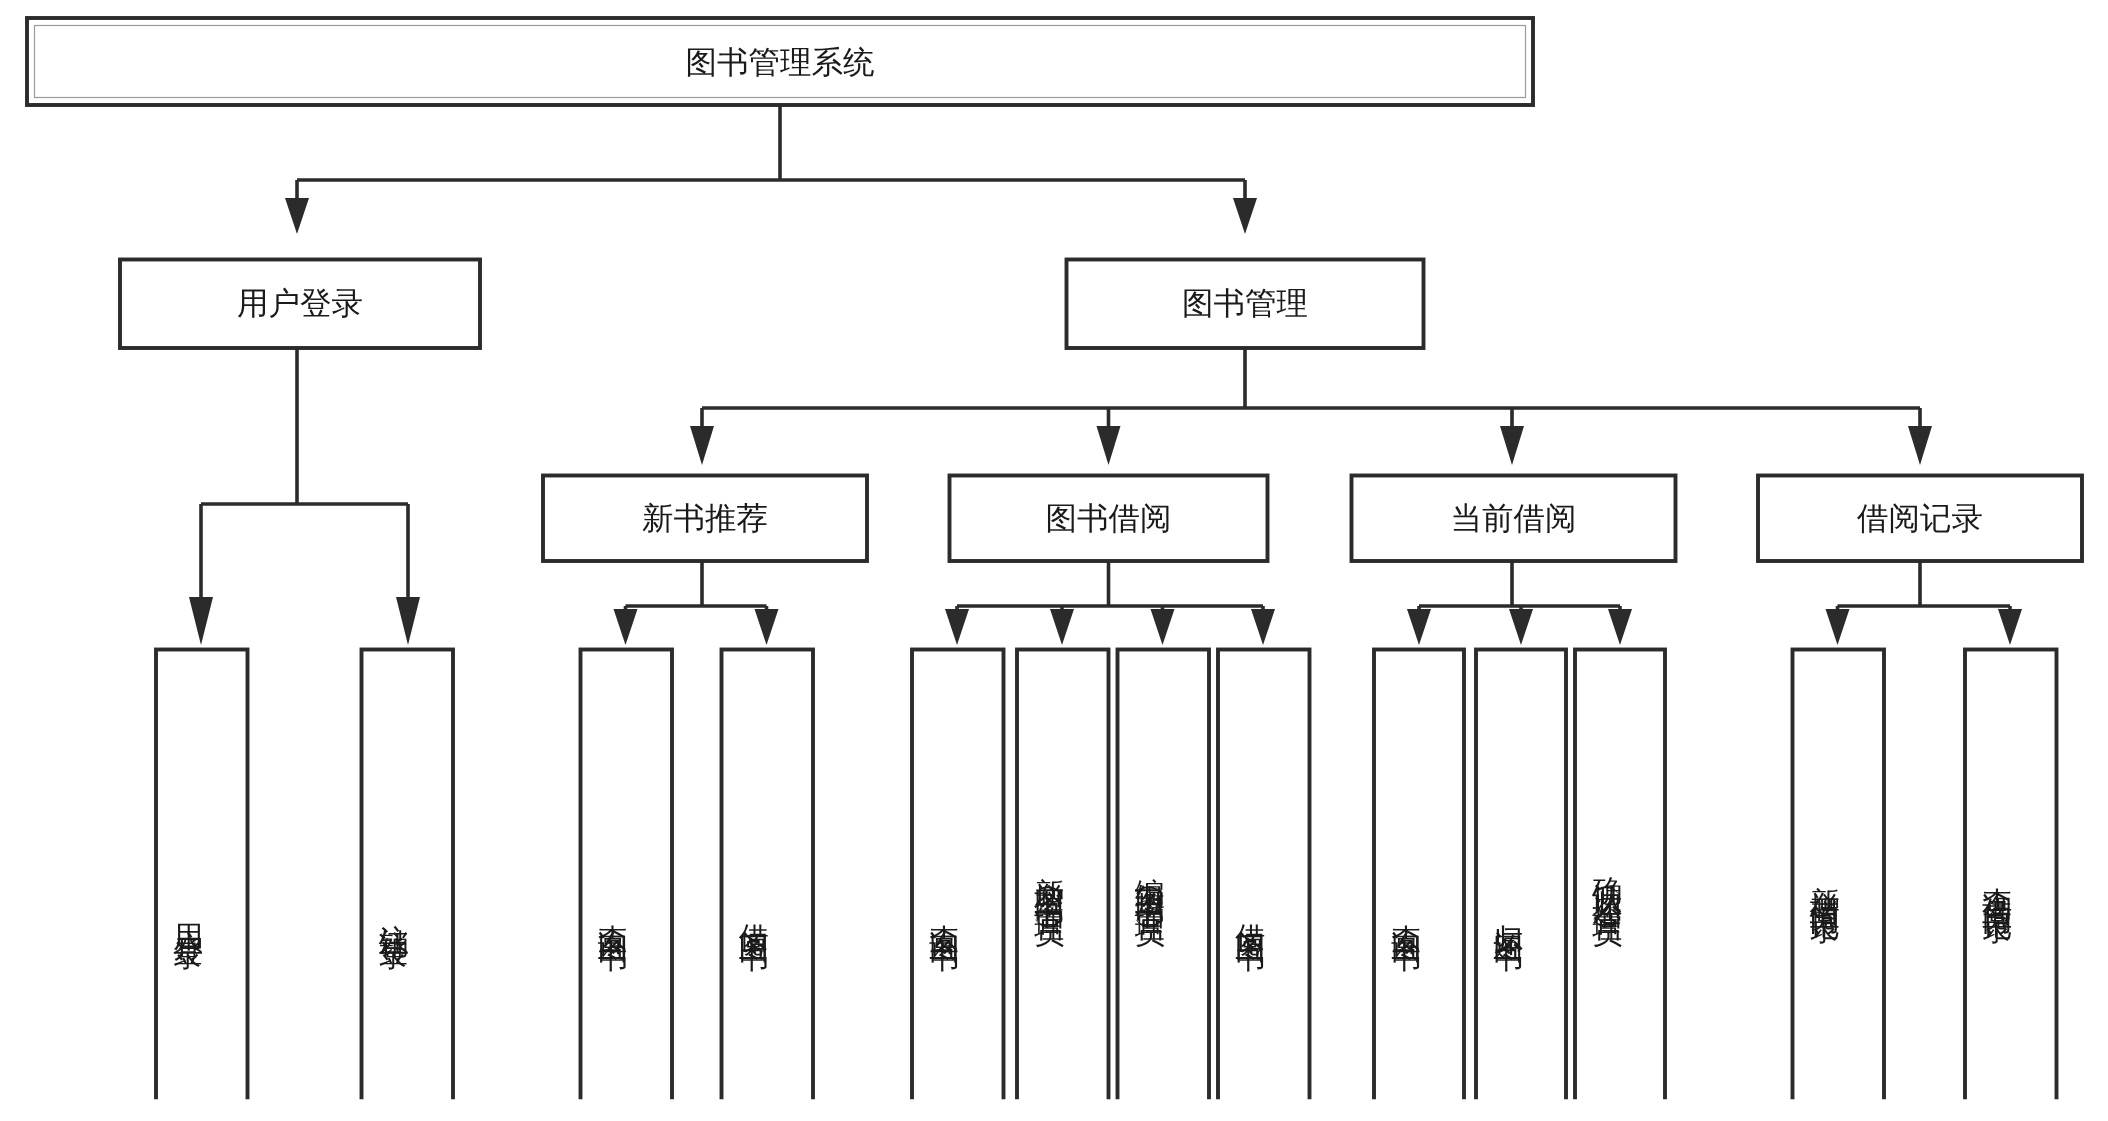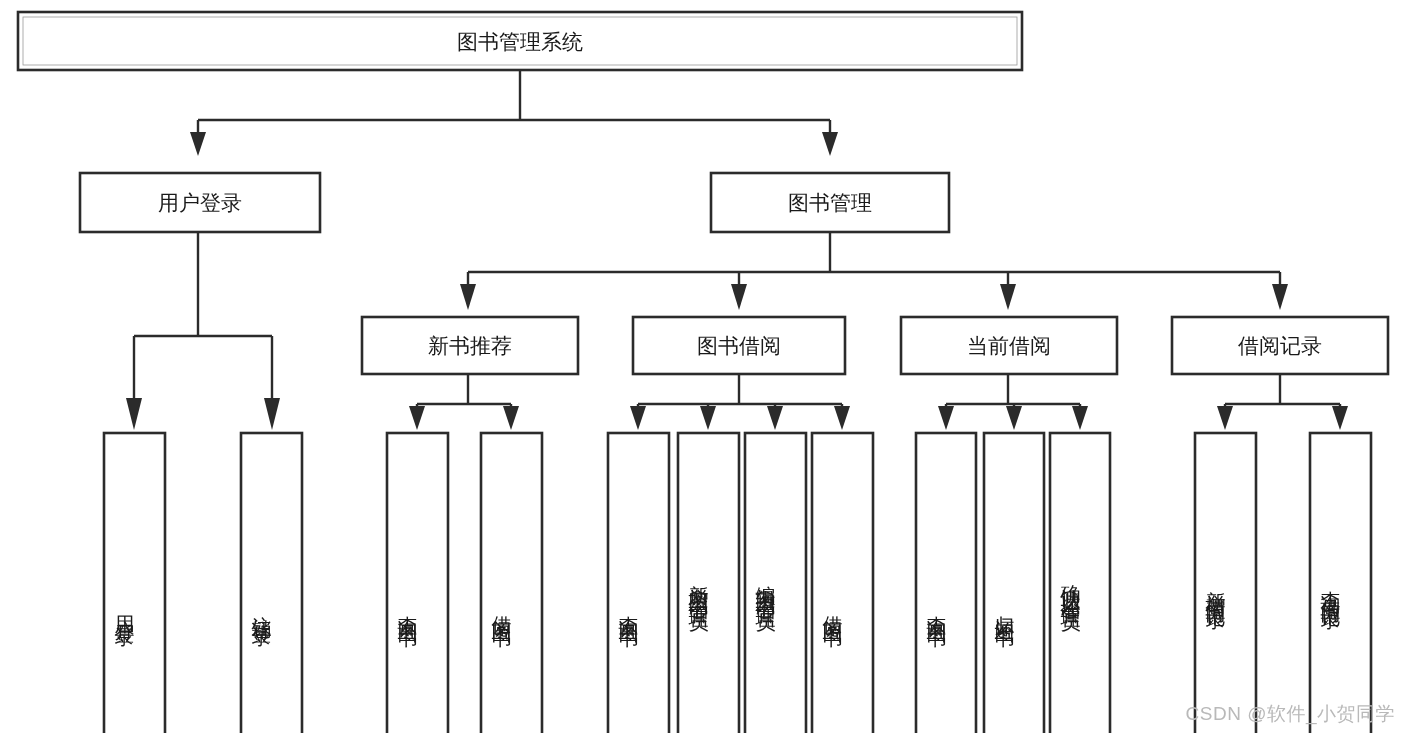--- a/index.html
+++ b/index.html
@@ -210,15 +210,14 @@
   <div class="node-label-v" style="left:755px; top:444px; height:286px;">编辑图书（管理员）</div>
   <div class="node-label-v" style="left:822px; top:493px; height:230px;">借阅图书</div>
 
   <div class="node-label-v" style="left:926px; top:493px; height:230px;">查询图书</div>
   <div class="node-label-v" style="left:994px; top:493px; height:230px;">归还图书</div>
   <div class="node-label-v" style="left:1060px; top:444px; height:286px;">确认归还（管理员）</div>
 
   <div class="node-label-v" style="left:1205px; top:458px; height:258px;">新增借阅记录</div>
   <div class="node-label-v" style="left:1320px; top:458px; height:258px;">查询借阅记录</div>
 
-  <div class="watermark">CSDN @软件_小贺同学</div>
 
 </div>
 
 </body></html>

